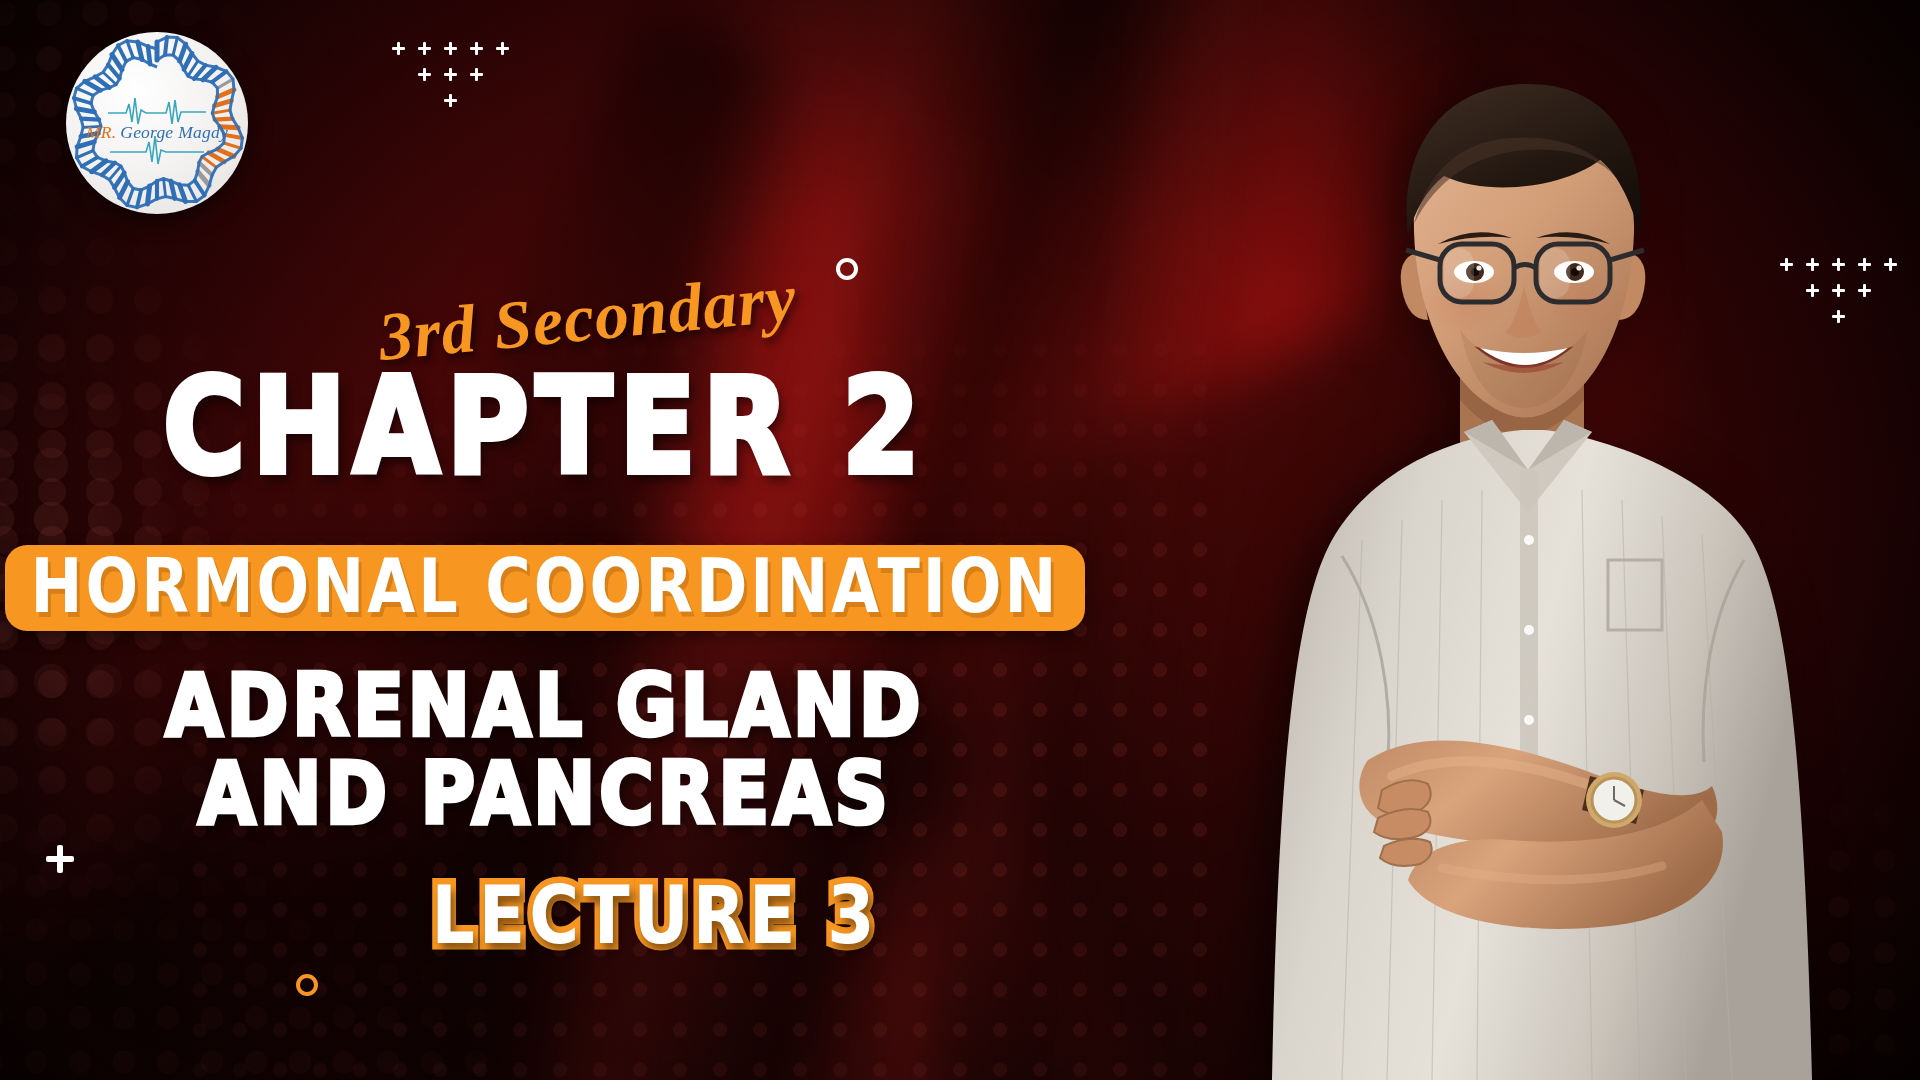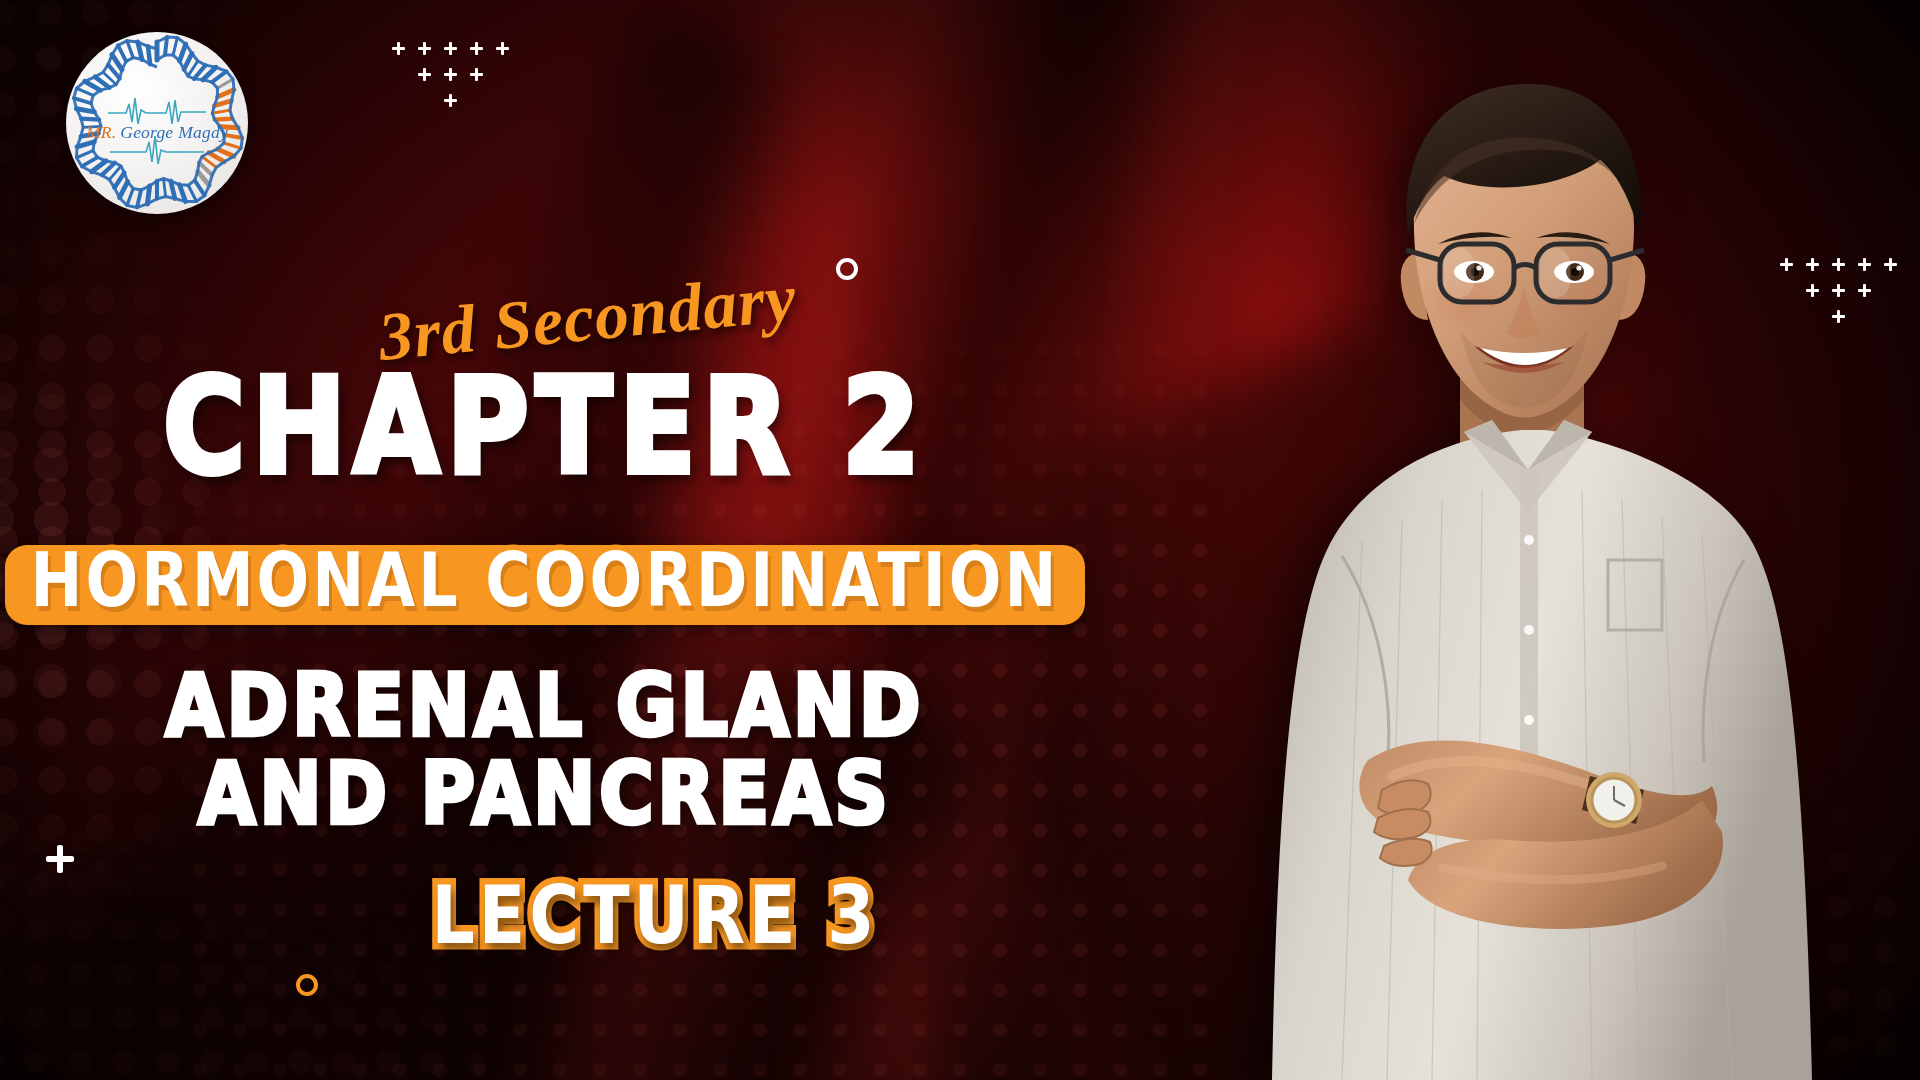--- a/index.html
+++ b/index.html
@@ -144,21 +144,21 @@
     text-shadow:5px 7px 10px rgba(0,0,0,0.55);
     -webkit-text-stroke:5px #ffffff;
     transform:scaleY(1.18);
   }
 
   #banner-wrap {
     position:absolute; left:0; top:545px; width:1090px; text-align:center;
   }
   #hormonal-banner {
     display:inline-block;
-    padding:4px 26px 14px 26px;
+    padding:10px 26px 14px 26px;
     background:#f79621;
     border-radius:22px;
     box-shadow:0 6px 16px rgba(0,0,0,0.45);
   }
   #hormonal-banner .txt {
     font-family:"DejaVu Sans", sans-serif;
     font-weight:bold; font-size:62px; line-height:1.0;
     letter-spacing:3px; color:#ffffff;
     -webkit-text-stroke:9px #f79621;
     paint-order:stroke fill;

